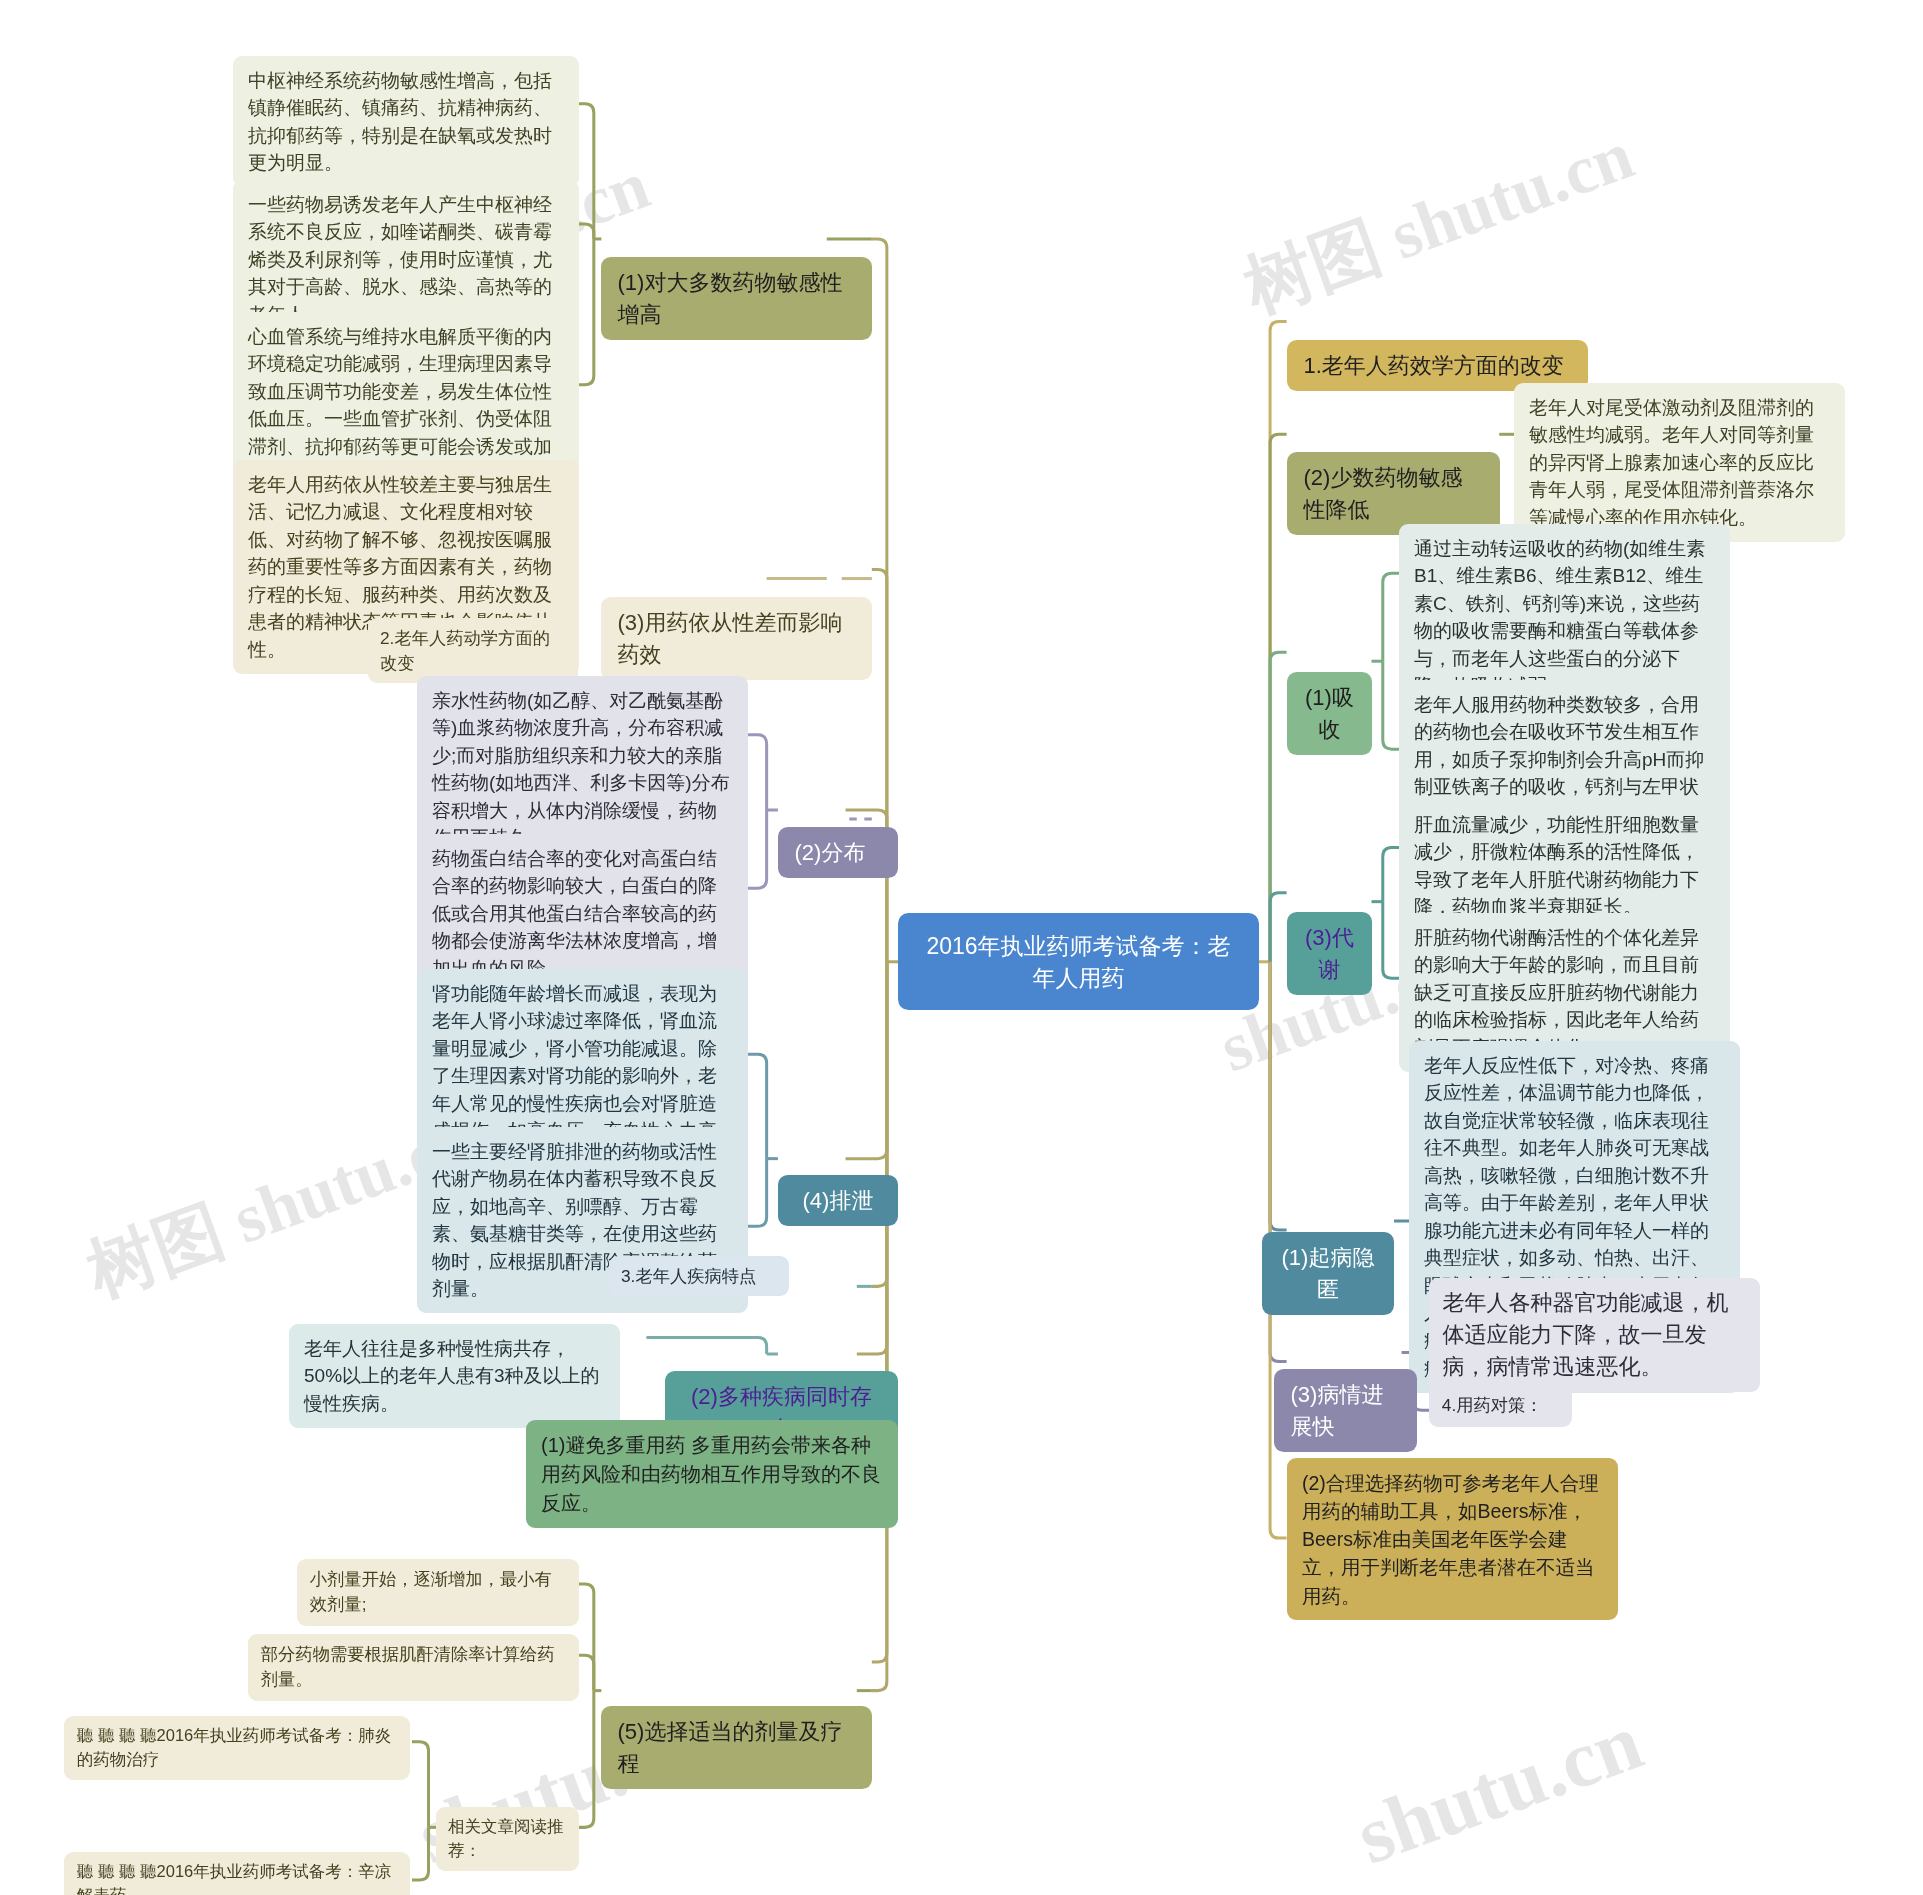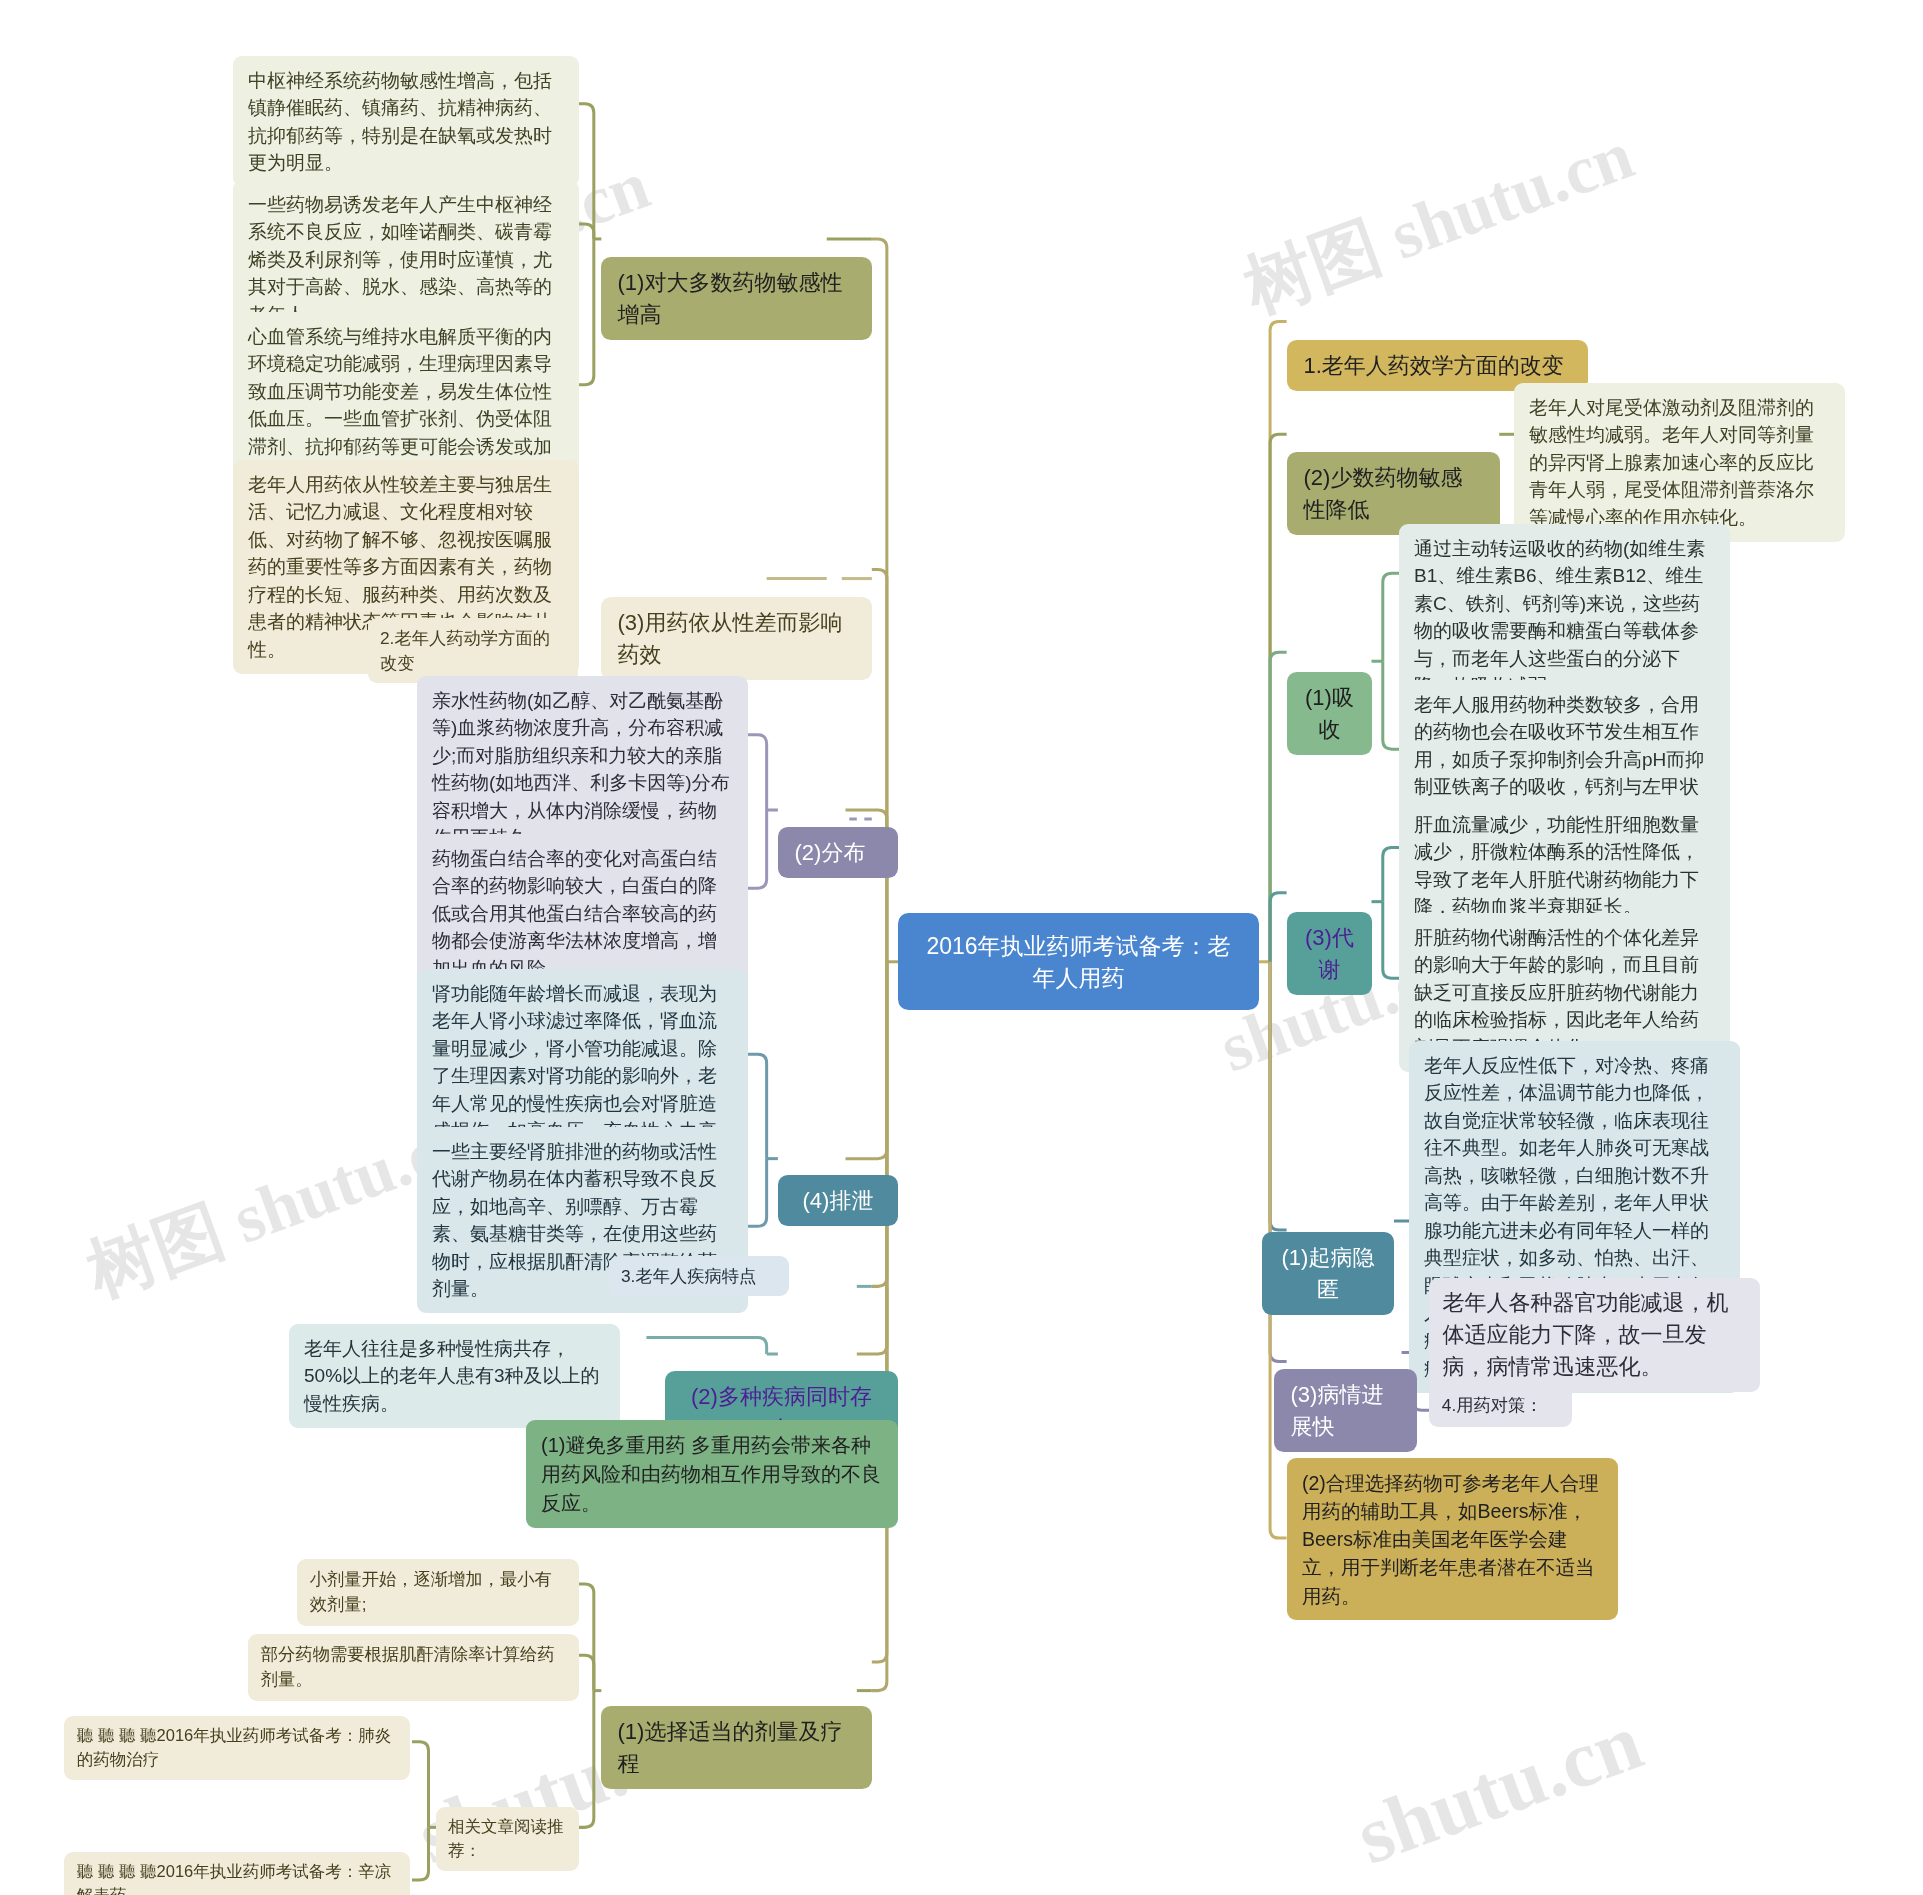--- a/index.html
+++ b/index.html
@@ -200,21 +200,21 @@
   <div class="node c-teal-soft" style="left:289px;top:1324px;width:331px;">老年人往往是多种慢性病共存，50%以上的老年人患有3种及以上的慢性疾病。</div>
 
   <div class="node branch c-teal-solid" style="left:665px;top:1332px;width:233px;text-align:center;">(2)多种疾病同时存在</div>
 
   <div class="node c-green-mid" style="left:526px;top:1420px;width:372px;font-size:20px;">(1)避免多重用药 多重用药会带来各种用药风险和由药物相互作用导致的不良反应。</div>
 
   <div class="node c-olive-soft2" style="left:297px;top:1559px;width:282px;font-size:17.3px;padding:8.3px 12.8px;">小剂量开始，逐渐增加，最小有效剂量;</div>
 
   <div class="node c-olive-soft2" style="left:248px;top:1634px;width:331px;font-size:17.3px;padding:8.3px 12.8px;">部分药物需要根据肌酐清除率计算给药剂量。</div>
 
-  <div class="node branch c-olive-solid" style="left:601px;top:1667px;width:271px;">(1)选择适当的剂量及疗程</div>
+  <div class="node branch c-olive-solid" style="left:601px;top:1667px;width:271px;">(5)选择适当的剂量及疗程</div>
 
   <div class="node c-olive-soft2" style="left:436px;top:1807px;width:143px;font-size:16.5px;padding:8.3px 12px;">相关文章阅读推荐：</div>
 
   <div class="node c-olive-soft2" style="left:64px;top:1716px;width:346px;font-size:16.5px;padding:8.3px 12.8px;">聽 聽 聽 聽2016年执业药师考试备考：肺炎的药物治疗</div>
 
   <div class="node c-olive-soft2" style="left:64px;top:1852px;width:346px;font-size:16.5px;padding:8.3px 12.8px;">聽 聽 聽 聽2016年执业药师考试备考：辛凉解表药</div>
 
   <div class="node branch c-gold-solid" style="left:1287px;top:301px;width:301px;">1.老年人药效学方面的改变</div>
 
   <div class="node branch c-olive-solid" style="left:1287px;top:413px;width:213px;">(2)少数药物敏感性降低</div>

